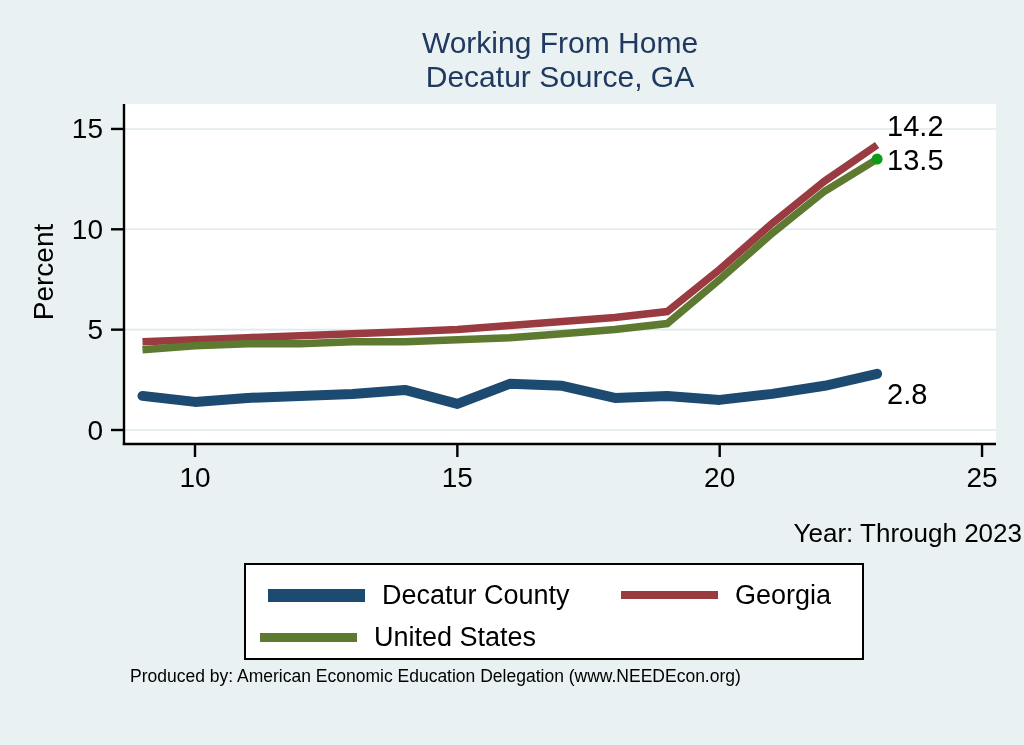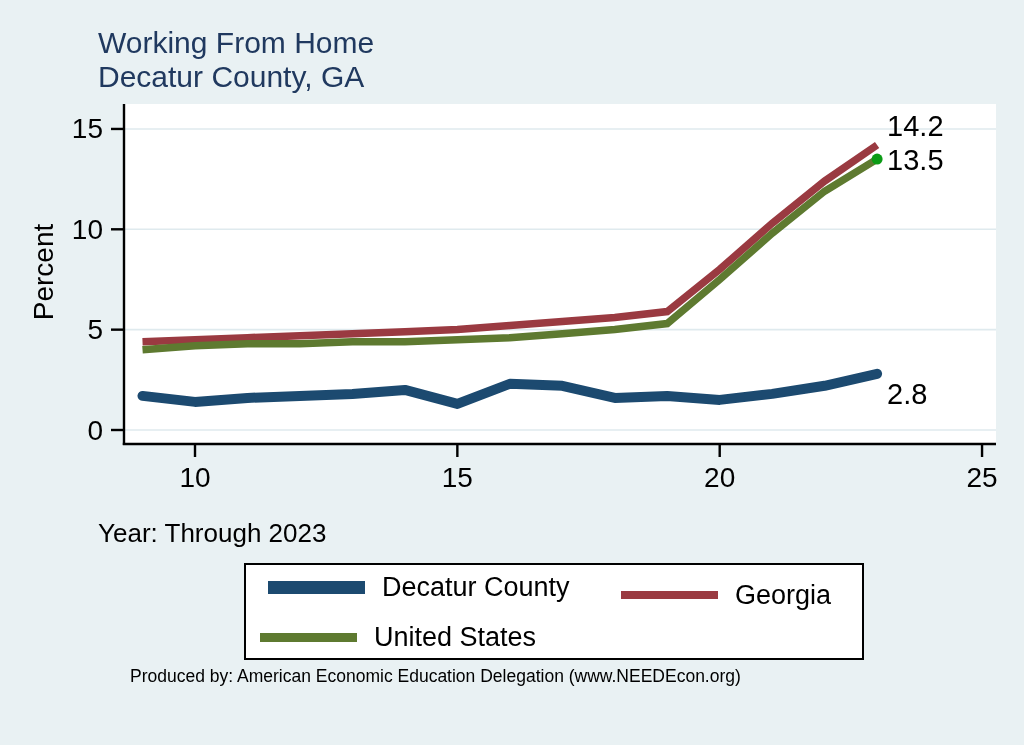--- a/index.html
+++ b/index.html
@@ -5,57 +5,57 @@
   html,body{margin:0;padding:0;}
   body{
     width:1024px;height:745px;
     font-family:"Liberation Sans", sans-serif;
     background:#e9f1f3;
     overflow:hidden;
   }
   .page{position:relative;width:1024px;height:745px;}
   .title{
     position:absolute;left:98px;top:26px;width:924px;
-    font-size:30px;line-height:34px;color:#20395f;
+    text-align:center;font-size:30px;line-height:34px;color:#20395f;
   }
   .y-title{
     position:absolute;left:44px;top:272px;
     transform:translate(-50%,-50%) rotate(-90deg);
     transform-origin:center;
     font-size:28px;color:#000;white-space:nowrap;
   }
   #plot-svg{position:absolute;left:0;top:0;}
   svg text{font-family:"Liberation Sans", sans-serif;fill:#000;}
   .x-title{
     position:absolute;left:98px;top:518px;width:924px;
-    text-align:left;font-size:26px;color:#000;
+    text-align:right;font-size:26px;color:#000;
   }
   .legend{
     position:absolute;left:244px;top:563px;width:620px;height:97px;
     background:#ffffff;border:2px solid #000;box-sizing:border-box;
   }
   .legend-item{position:absolute;display:flex;align-items:center;height:28px;}
-  .legend-item.pos-a{left:14px;top:8px;padding-left:8px;}
+  .legend-item.pos-a{left:14px;top:16px;padding-left:8px;}
   .legend-item.pos-b{left:375px;top:16px;}
   .legend-item.pos-c{left:14px;top:58px;}
   .swatch{display:inline-block;width:97px;height:9px;margin-right:17px;background:#888;}
   .legend-label{font-size:27px;color:#000;white-space:nowrap;}
   .footer{
     position:absolute;left:130px;top:666px;width:860px;
     font-size:17.5px;line-height:20.5px;color:#000;
   }
 </style>
 </head>
 <body style="background: rgb(233, 241, 243);">
 
 <div class="page">
 
   <div class="title" style="color: rgb(32, 57, 95);">
     <div>Working From Home</div>
-    <div>Decatur County, GA</div>
+    <div>Decatur Source, GA</div>
   </div>
 
   <div class="y-title">Percent</div>
 
   <svg id="plot-svg" width="1024" height="500" viewBox="0 0 1024 500">
       <rect x="124" y="104" width="872" height="340" fill="#ffffff"></rect>
       <line x1="125" x2="996" y1="430" y2="430" stroke="#dfeaee" stroke-width="1.6"></line>
       <line x1="125" x2="996" y1="329.65" y2="329.65" stroke="#dfeaee" stroke-width="1.6"></line>
       <line x1="125" x2="996" y1="229.3" y2="229.3" stroke="#dfeaee" stroke-width="1.6"></line>
       <line x1="125" x2="996" y1="128.95" y2="128.95" stroke="#dfeaee" stroke-width="1.6"></line>

